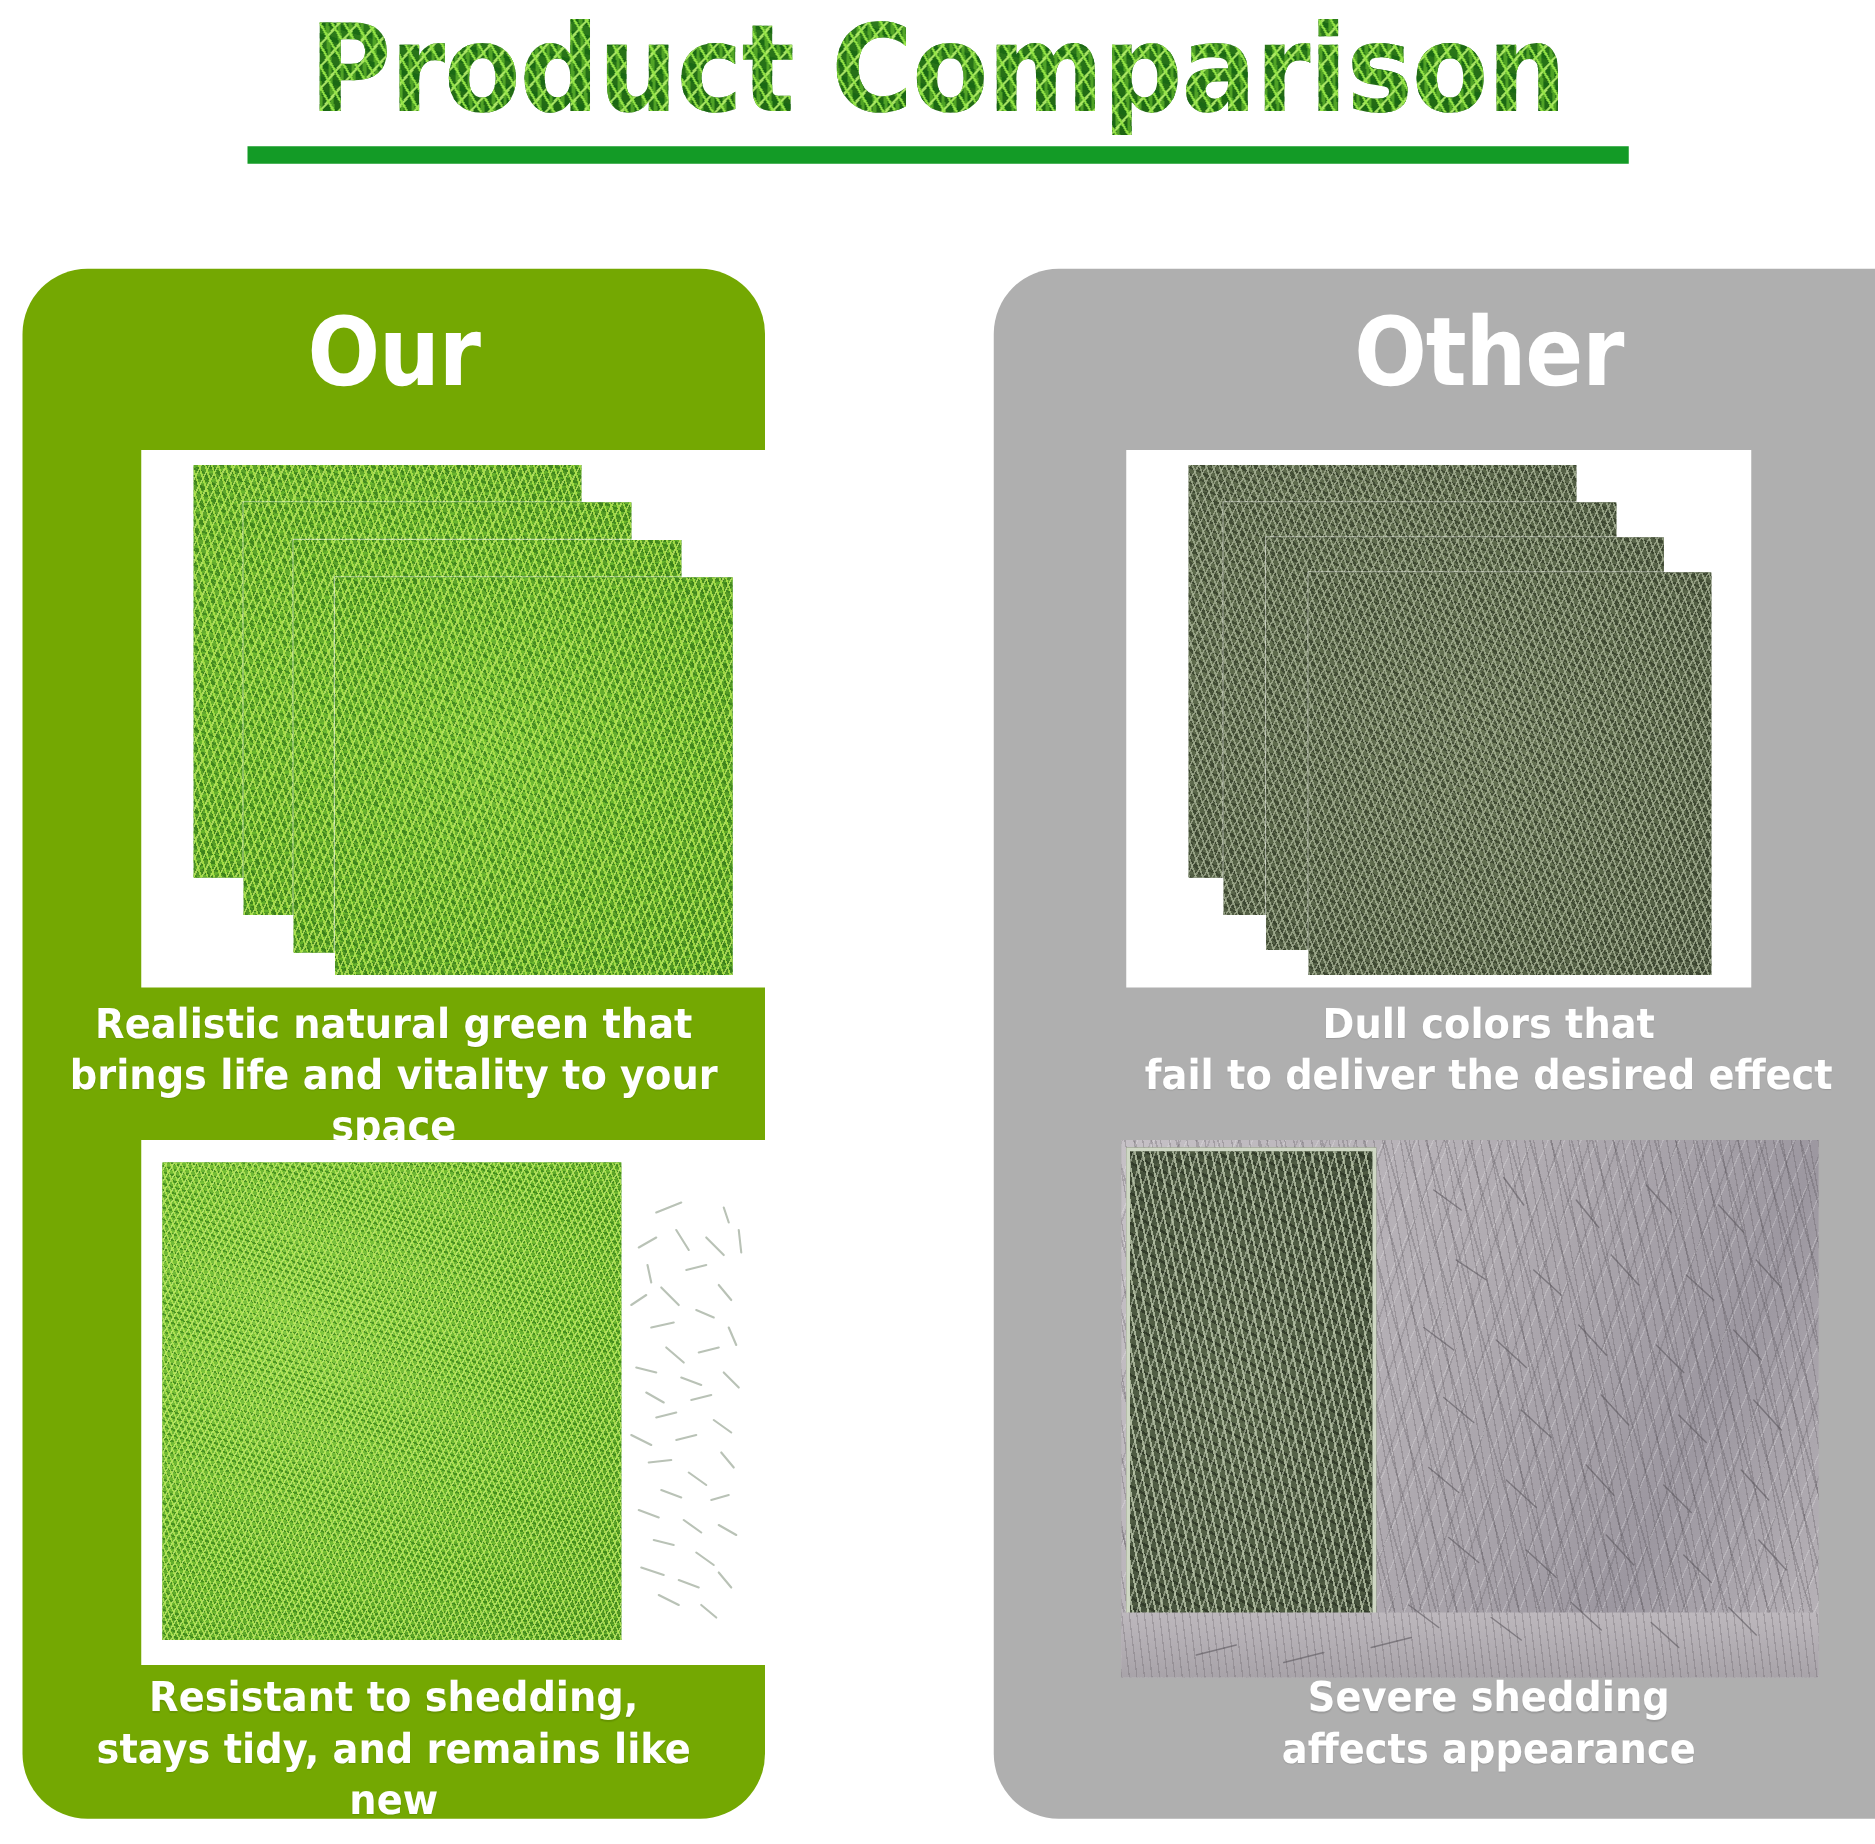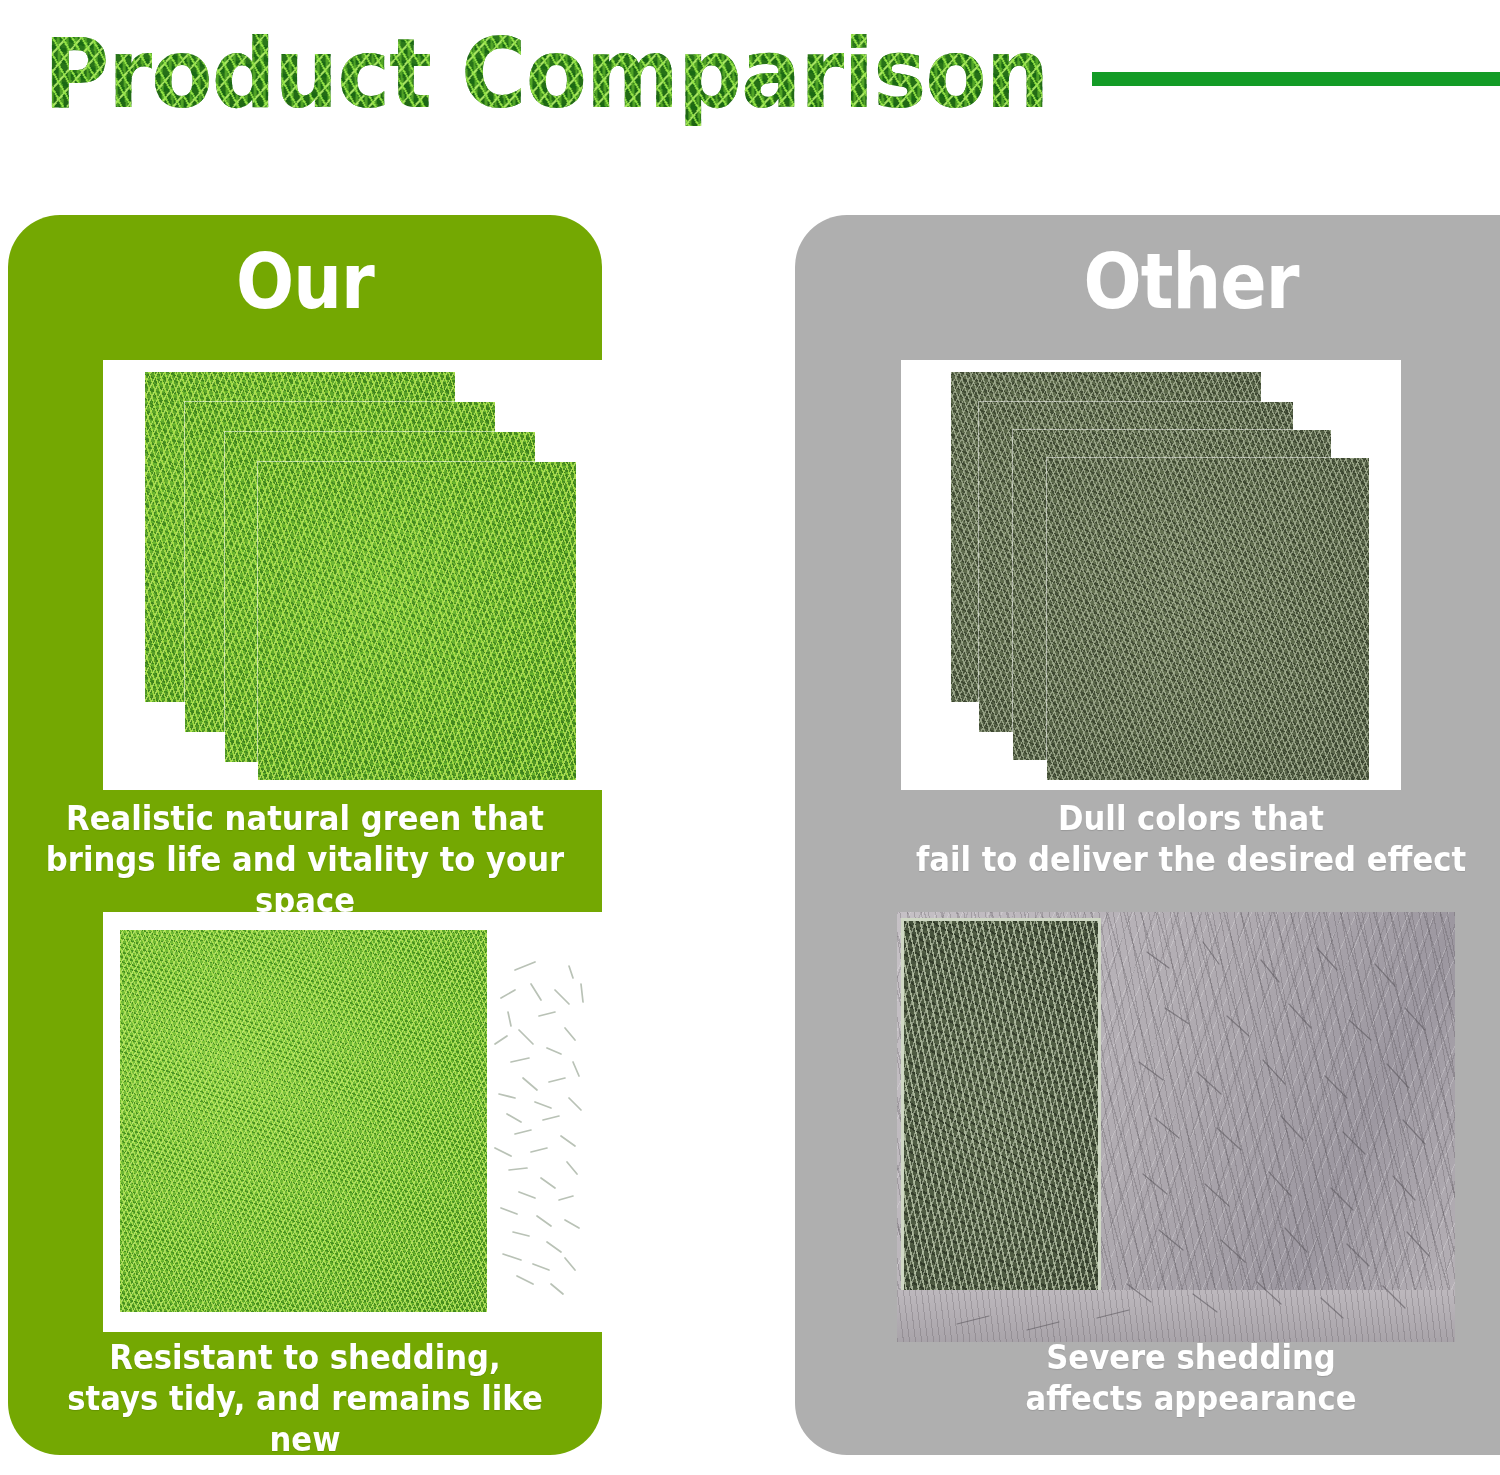--- a/index.html
+++ b/index.html
@@ -7,21 +7,21 @@
     width:1500px; height:1475px;
     background:#ffffff;
     font-family:"Liberation Sans", sans-serif;
     overflow:hidden;
   }
   #root { position:relative; width:1500px; height:1475px; background:#fff; }
 
   
   .title-wrap{
     position:absolute; left:0; top:4px; width:1500px; height:140px;
-    display:flex; flex-direction:row; align-items:center;
+    display:flex; flex-direction:column; align-items:center;
   }
   .title-text{
     font-family:"DejaVu Sans", sans-serif;
     font-weight:bold;
     font-size:97px;
     line-height:104px;
     letter-spacing:-1px;
     transform:scaleX(0.92);
     -webkit-text-fill-color:transparent;
     -webkit-background-clip:text;
@@ -37,21 +37,21 @@
   }
   .title-rule{
     width:1105px; height:14px; background:#139b26; margin-top:9px;
   }
 
   
   .panel{
     position:absolute; top:215px; height:1240px;
     border-radius:52px; overflow:hidden;
   }
-  .panel.our   { left:8px;   width:594px; background:#74a802; }
+  .panel.our   { left:18px;   width:594px; background:#74a802; }
   .panel.other { left:795px; width:792px; background:#afafaf; }
 
   .panel-head{
     width:100%; text-align:center;
     font-family:"DejaVu Sans", sans-serif;
     font-weight:bold;
     color:#ffffff;
     font-size:76px;
     line-height:78px;
     transform:scaleX(0.90);

